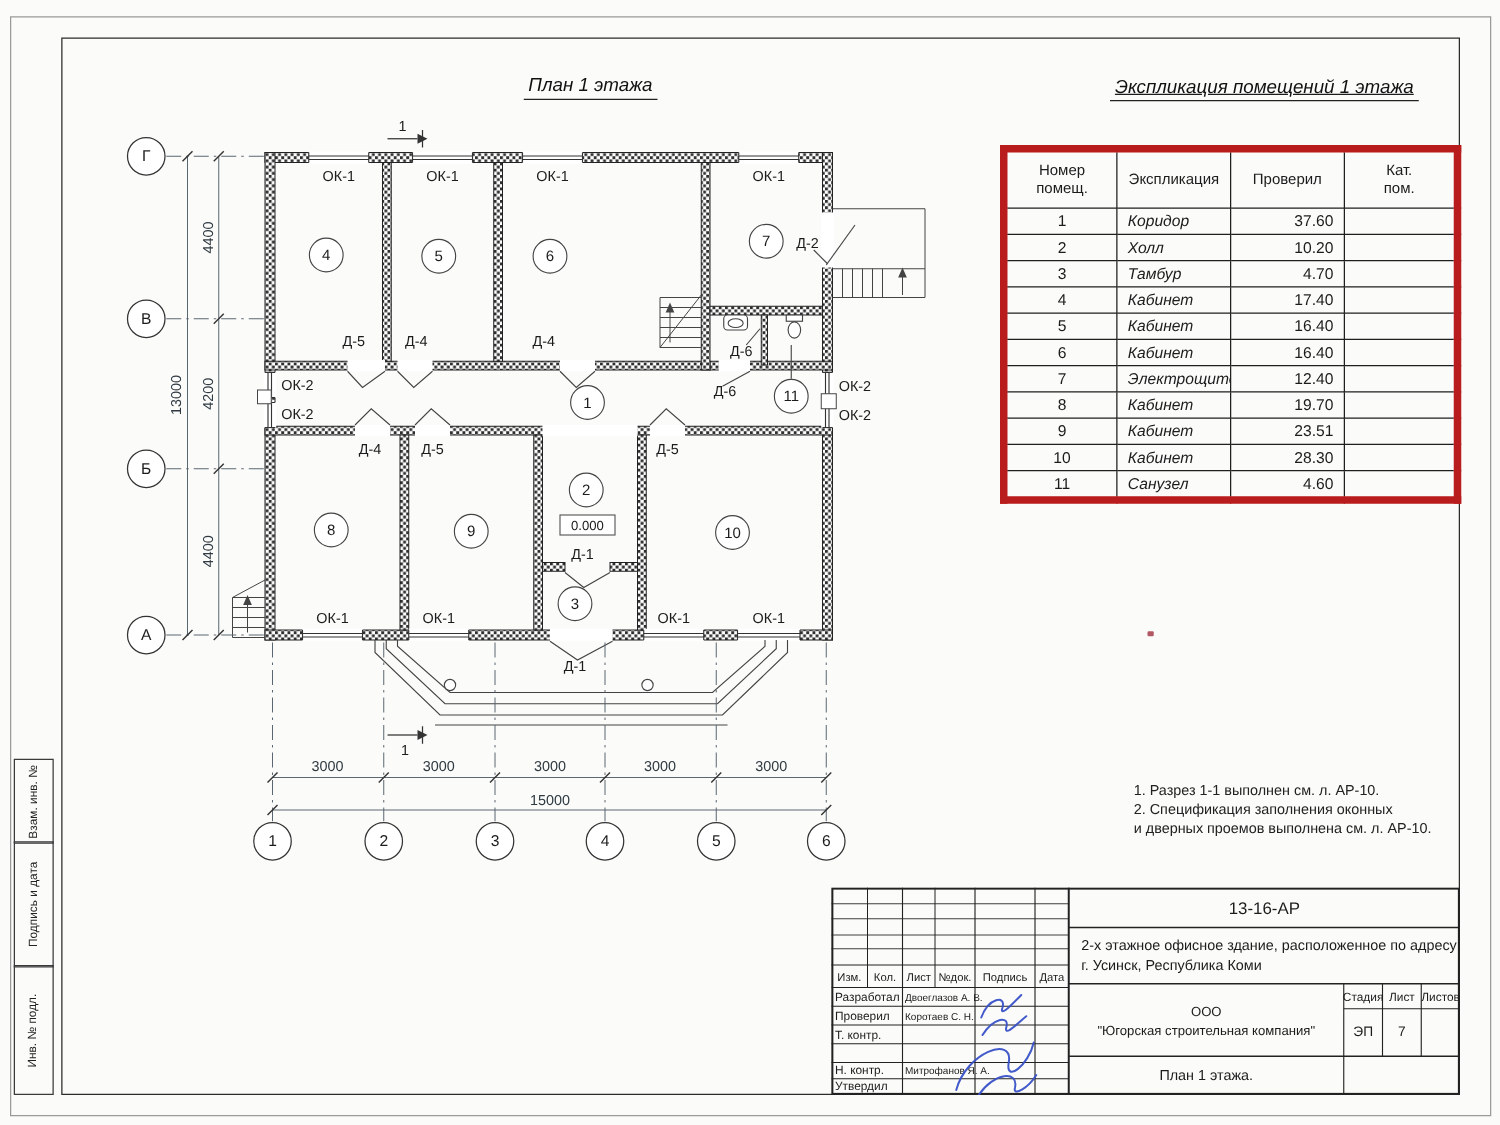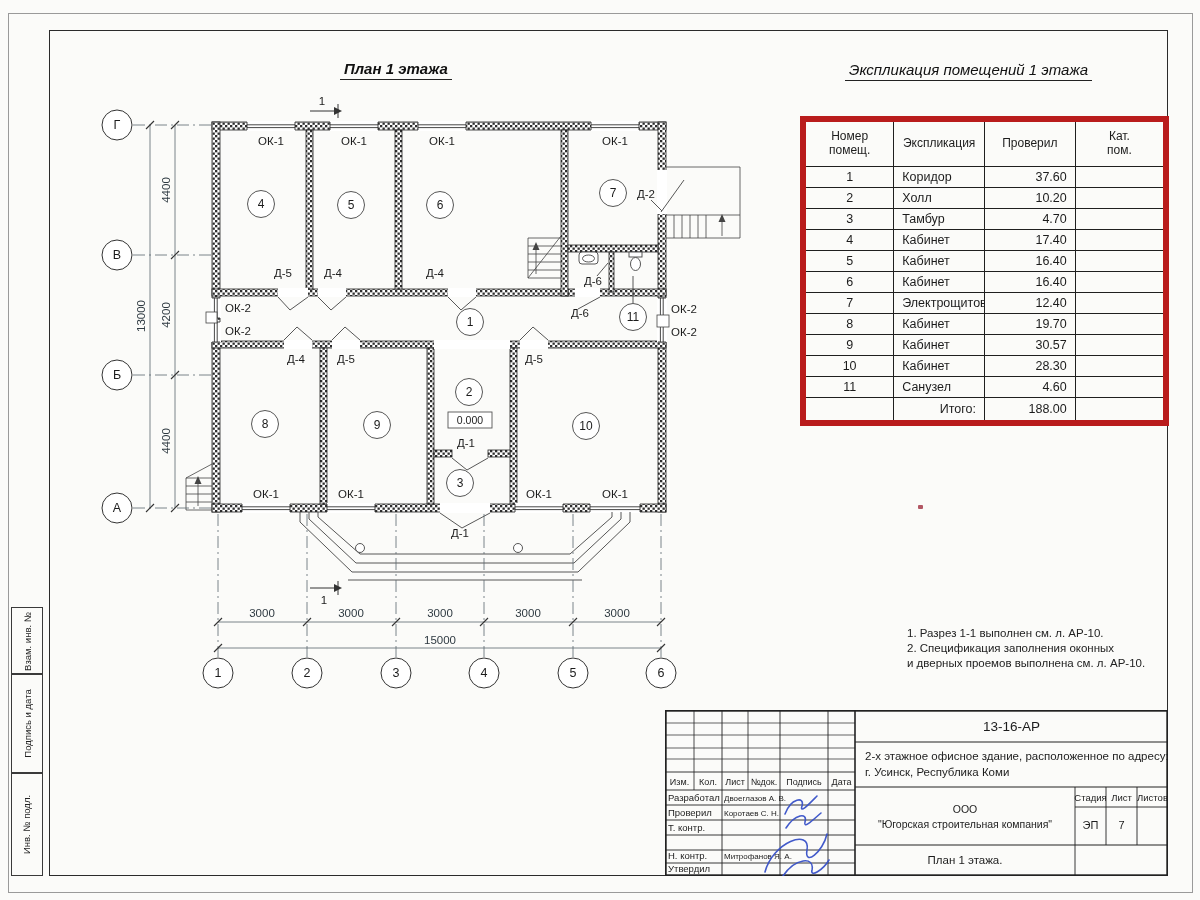--- a/index.html
+++ b/index.html
@@ -17,21 +17,21 @@
   .strip-box{left:11px;width:30px;border:1.2px solid #3a3a3a;display:flex;align-items:center;justify-content:center;background:transparent;}
   .strip-box span{transform:rotate(-90deg);white-space:nowrap;font-size:9.5px;color:#222;}
   
   .sheet-title{font-style:italic;font-size:15px;color:#111;border-bottom:1.2px solid #222;padding:0 4px 2px 4px;}
   
   .expl{left:800px;top:116px;}
   .expl table{border-collapse:collapse;table-layout:fixed;width:369px;border:6px solid #b91c1c;font-size:12.5px;}
   .expl th,.expl td{border:1px solid #1f1f1f;padding:0 4px;height:20px;line-height:1.15;overflow:hidden;white-space:nowrap;}
   .expl th{font-weight:normal;font-size:12px;text-align:center;height:44px;}
   .expl td.c-num{text-align:center;width:43px;}
-  .expl td.c-name{text-align:left;width:219px;padding-left:8px;}
+  .expl td.c-name{text-align:left;width:219px;padding-left:8px;font-style:italic;}
   .expl td.c-area{text-align:right;width:50px;padding-right:8px;}
   .expl td.c-cat{width:19px;border-left:1.5px solid #1f1f1f;}
   .expl th.c-cat{border-left:1.5px solid #1f1f1f;}
   .expl td.total-lbl{text-align:right;padding-right:8px;}
   .expl tr.total td{height:22px;}
   
   .notes{left:907px;top:626px;font-size:11.5px;line-height:15px;color:#222;}
   .notes .indent{}
   
   svg text{font-family:"Liberation Sans", sans-serif;fill:#1c1c1c;}
@@ -62,24 +62,24 @@
 <div class="abs strip-box" style="top:607px;height:66px;">
   <span>Взам. инв. №</span>
 </div>
 <div class="abs strip-box" style="top:673px;height:99px;">
   <span>Подпись и дата</span>
 </div>
 <div class="abs strip-box" style="top:772px;height:102px;">
   <span>Инв. № подл.</span>
 </div>
 
-<div class="abs" style="left:340px;top:60px;width:200px;text-align:left;font-weight:bold;">
+<div class="abs" style="left:326px;top:60px;width:200px;text-align:right;">
   <span class="sheet-title">План 1 этажа</span>
 </div>
-<div class="abs" style="left:845px;top:61px;width:290px;text-align:left;">
+<div class="abs" style="left:845px;top:61px;width:290px;text-align:right;text-decoration:underline;">
   <span class="sheet-title">Экспликация помещений 1 этажа</span>
 </div>
 
 <div class="abs expl">
   <table>
     <thead>
       <tr>
         <th class="c-num"><span>Номер</span><br><span>помещ.</span></th>
         <th class="c-name">Экспликация</th>
         <th class="c-area">Проверил</th>
@@ -131,39 +131,33 @@
         </tr>
       <tr>
           <td class="c-num">8</td>
           <td class="c-name">Кабинет</td>
           <td class="c-area">19.70</td>
           <td class="c-cat"></td>
         </tr>
       <tr>
           <td class="c-num">9</td>
           <td class="c-name">Кабинет</td>
-          <td class="c-area">30.57</td>
+          <td class="c-area">23.51</td>
           <td class="c-cat"></td>
         </tr>
       <tr>
           <td class="c-num">10</td>
           <td class="c-name">Кабинет</td>
           <td class="c-area">28.30</td>
           <td class="c-cat"></td>
         </tr>
       <tr>
           <td class="c-num">11</td>
           <td class="c-name">Санузел</td>
           <td class="c-area">4.60</td>
-          <td class="c-cat"></td>
-        </tr>
-      <tr class="total">
-          <td class="c-num"></td>
-          <td class="c-name total-lbl">Итого:</td>
-          <td class="c-area">188.00</td>
           <td class="c-cat"></td>
         </tr>
     </tbody>
   </table>
 </div>
 
 <div class="abs notes">
   <div>1. Разрез 1-1 выполнен см. л. АР-10.</div>
   <div>2. Спецификация заполнения оконных</div>
   <div class="indent">и дверных проемов выполнена см. л. АР-10.</div>

